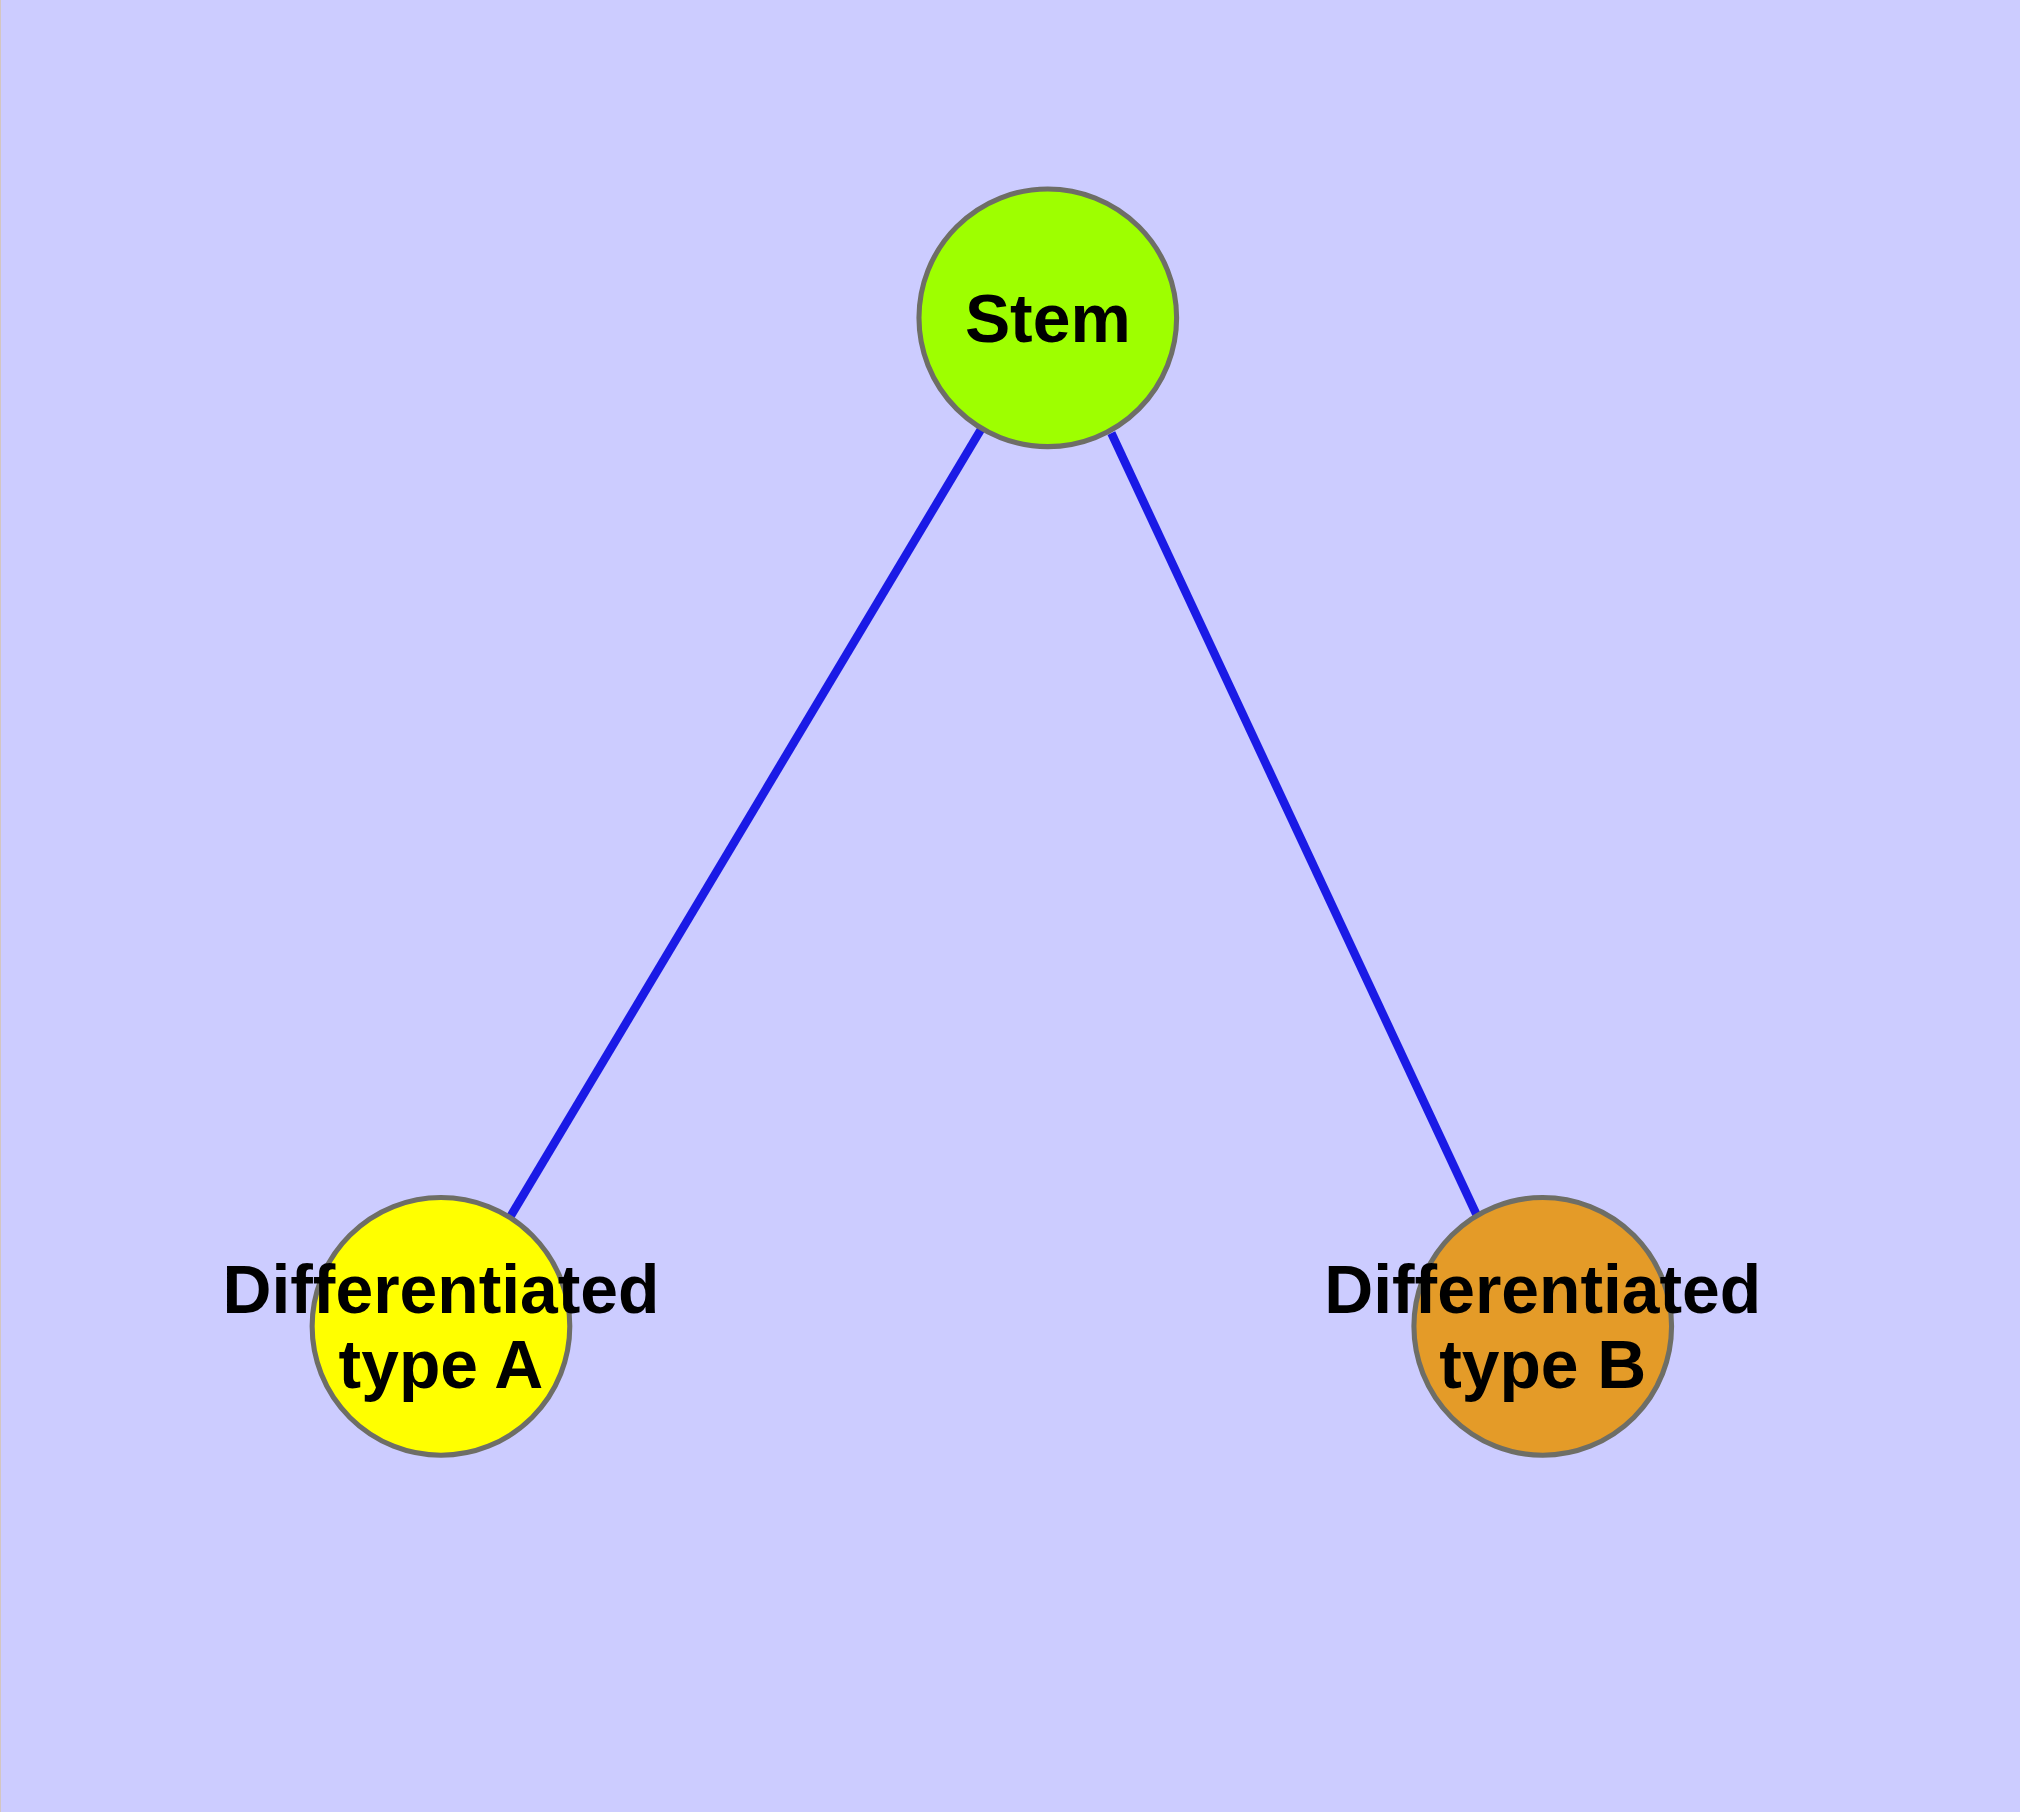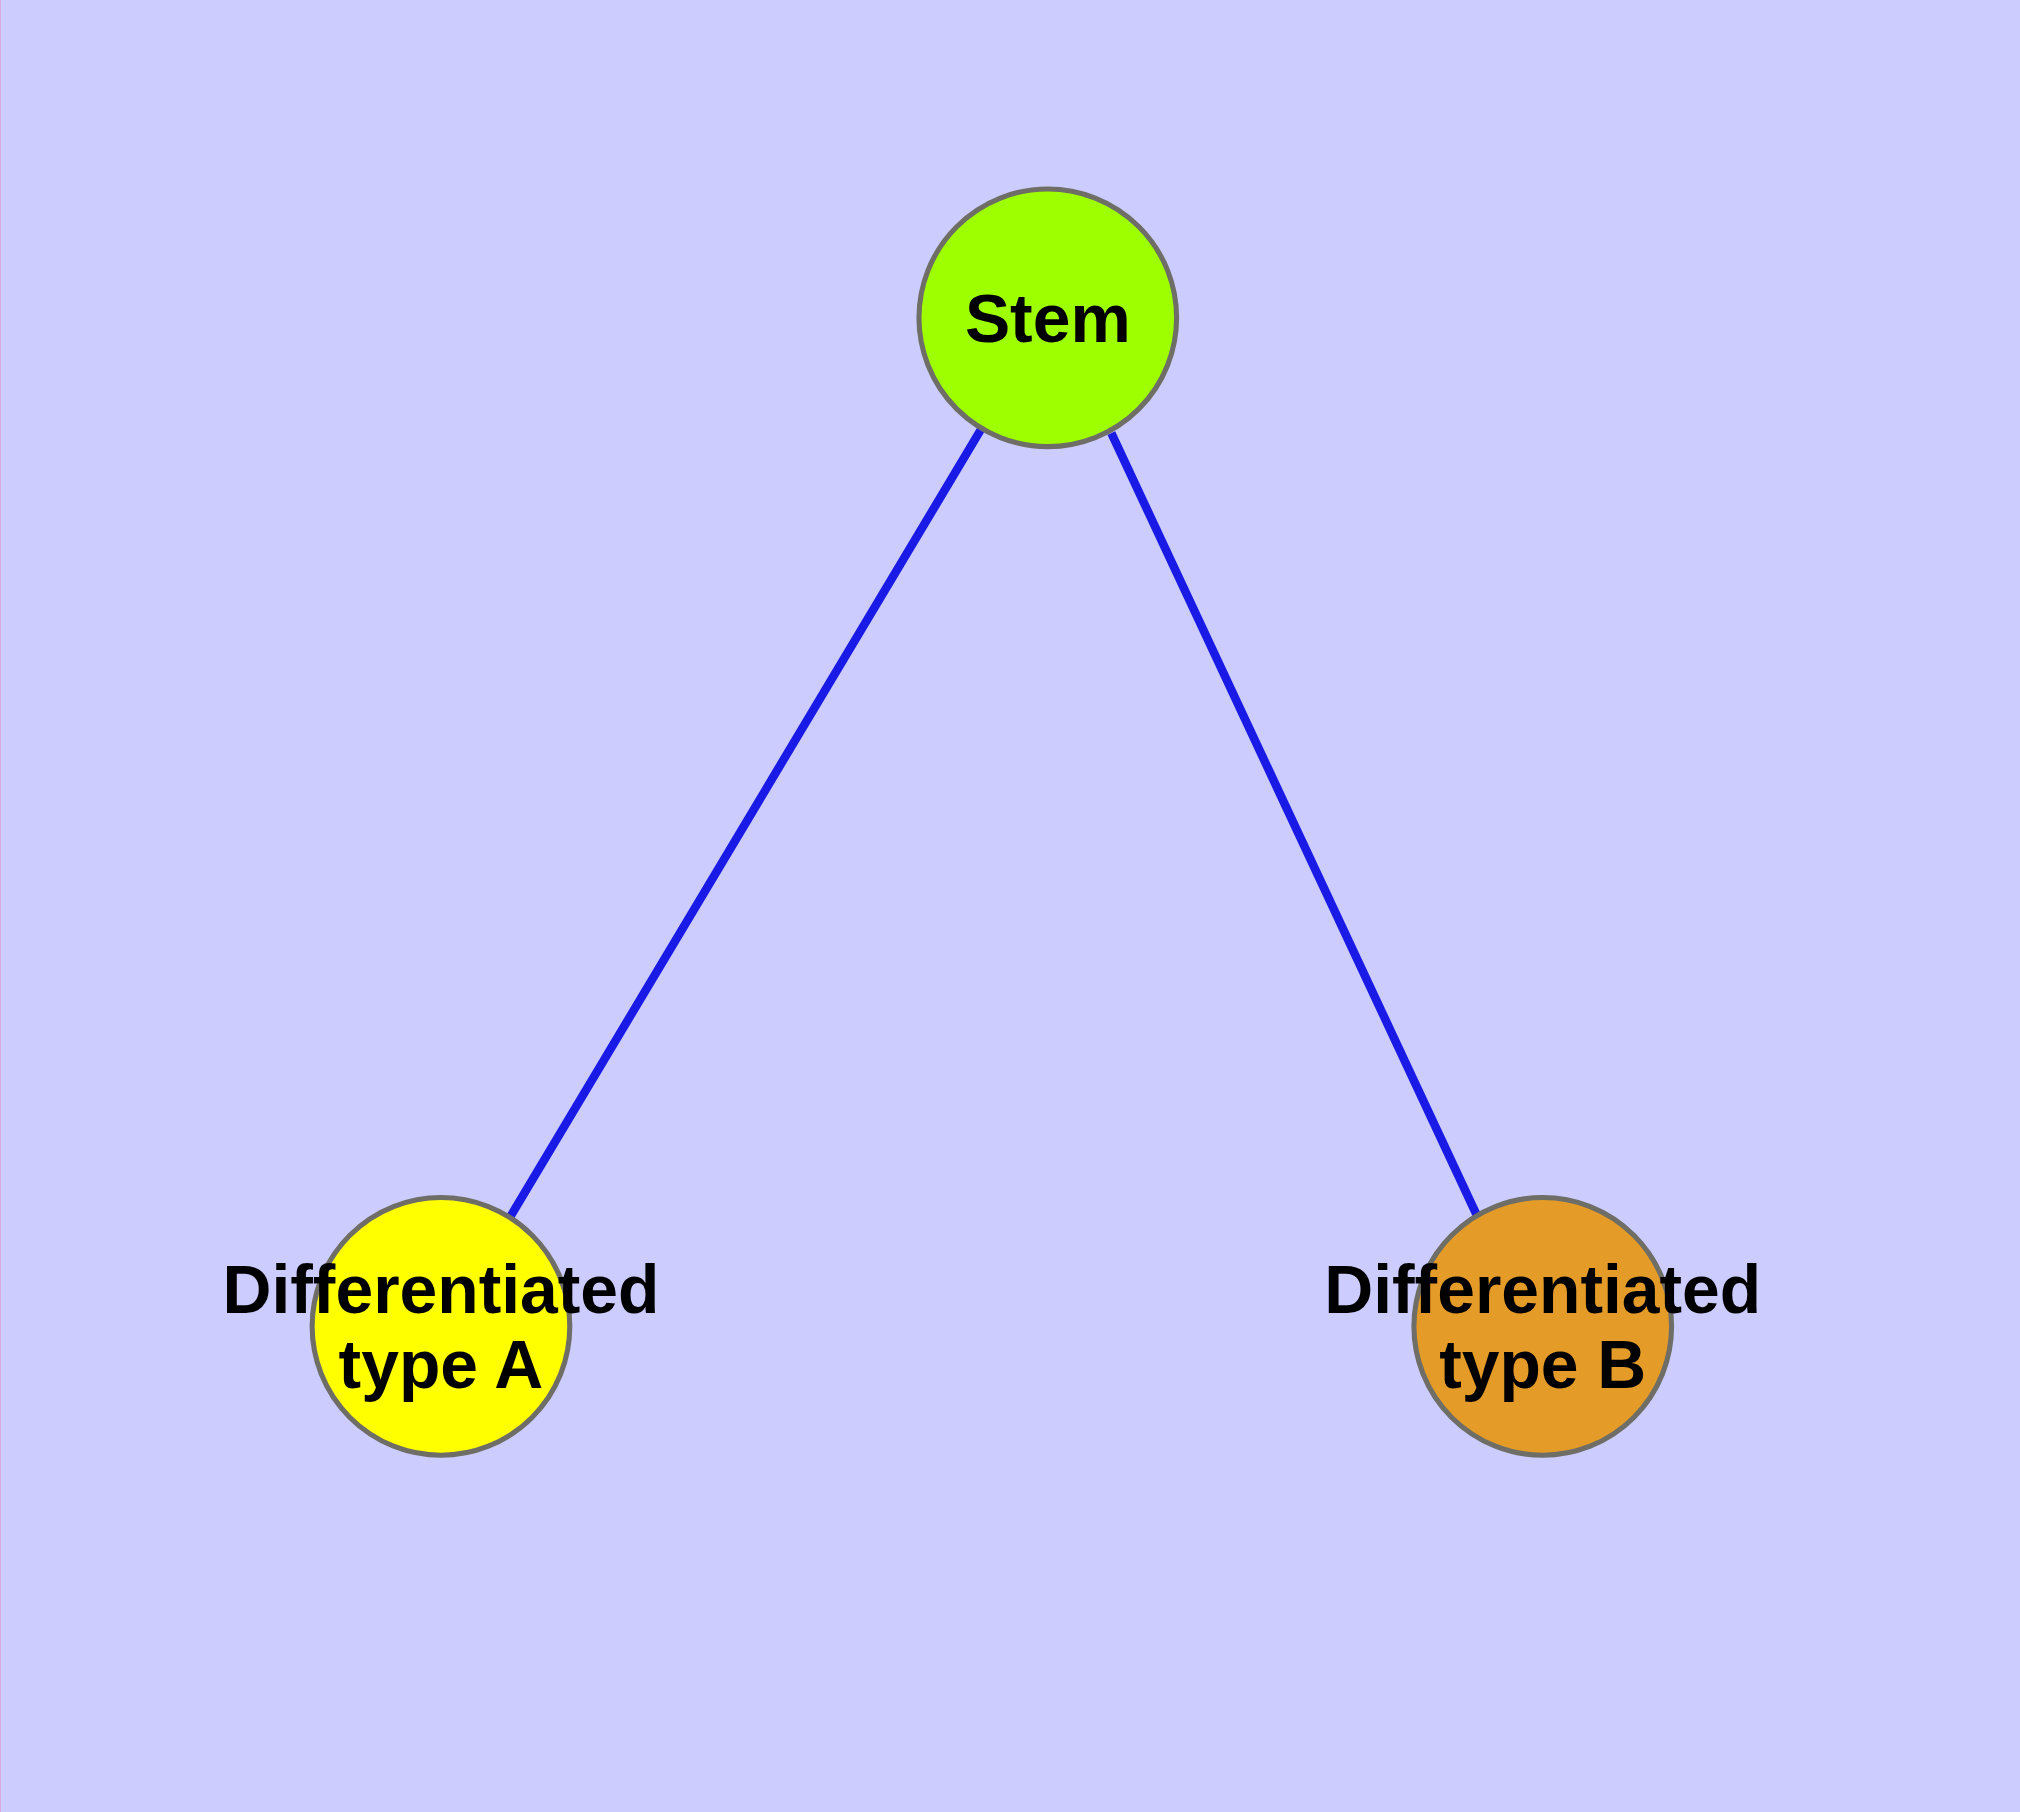--- a/index.html
+++ b/index.html
@@ -32,21 +32,21 @@
   .node-circle {
     stroke-width: 6;
   }
   .edge-line {
     stroke-linecap: butt;
   }
 </style>
 </head>
 <body>
 
-<div id="stage" style="background: #ec4899;">
+<div id="stage" style="background: #eab308;">
   <svg id="graph-svg" viewBox="0 0 2384 2138" xmlns="http://www.w3.org/2000/svg">
 
     <rect id="bg-rect" x="0" y="0" width="2384" height="2138" fill="#CCCCFF"></rect>
 
     <g id="edges-group">
         <line x1="1157" y1="507" x2="601" y2="1437" stroke="#1A1AE6" stroke-width="10" class="edge-line"></line>
         <line x1="1311" y1="511" x2="1746" y2="1442" stroke="#1A1AE6" stroke-width="10" class="edge-line"></line>
       </g>
     <g id="nodes-group">
         <g>

